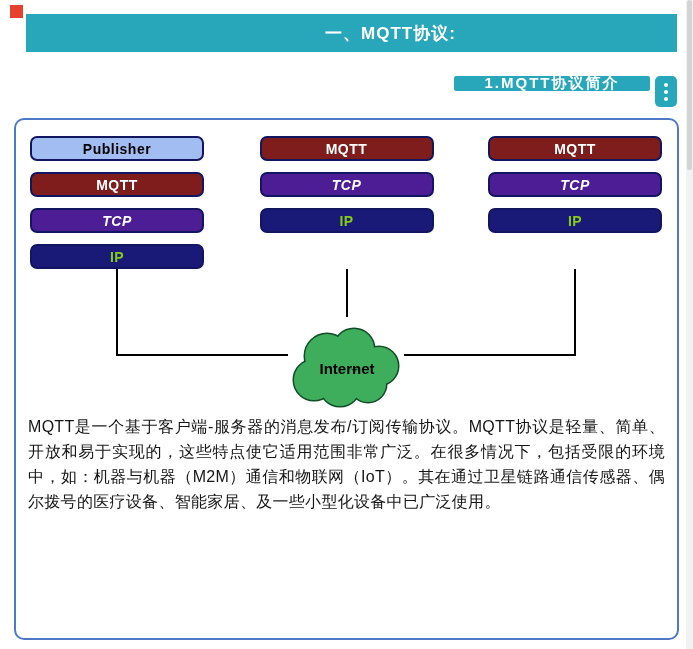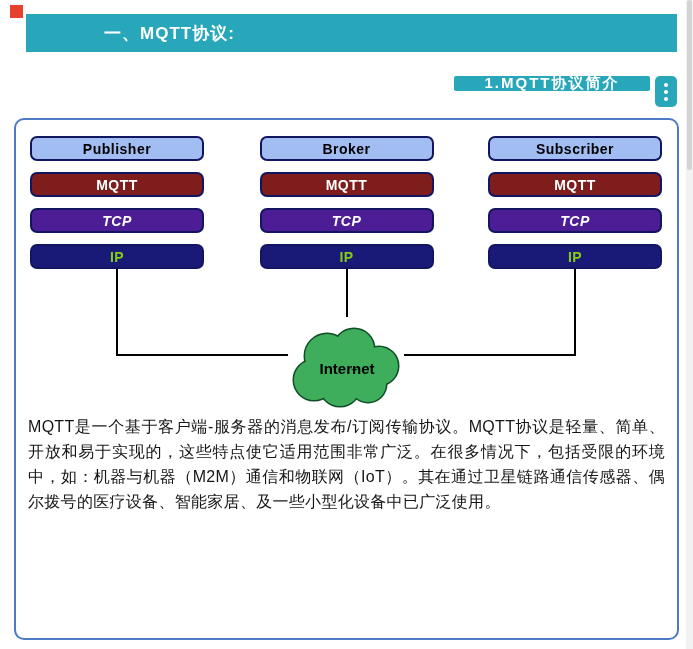--- a/index.html
+++ b/index.html
@@ -7,21 +7,21 @@
   body {
     width:693px; height:649px; position:relative; overflow:hidden;
     font-family:"Liberation Sans","DejaVu Sans",sans-serif; color:#111;
   }
   .red-square {
     position:absolute; left:10px; top:5px; width:13px; height:13px;
     background:#e8402f; z-index:3;
   }
   .banner {
     position:absolute; left:26px; top:14px; right:16px; height:38px;
-    background:#28a7ba; display:flex; align-items:center; z-index:2;
+    background:#28a7ba; display:flex; align-items:center; z-index:2;justify-content:center;
   }
   .banner-title {
     margin-left:78px; color:#ffffff; font-weight:bold; font-size:17px;
     letter-spacing:1px;
   }
   .section-tab {
     position:absolute; top:76px; right:43px; width:196px; height:15px;
     background:#28a7ba; color:#fff; display:flex; align-items:center;
     justify-content:center; font-weight:bold; font-size:15px;
     letter-spacing:2px; border-radius:2px;
@@ -103,28 +103,26 @@
   <div class="diagram">
 
     <div class="col col-left">
       <div class="lbox ltitle">Publisher</div>
       <div class="lbox mqtt">MQTT</div>
       <div class="lbox tcp">TCP</div>
       <div class="lbox ip">IP</div>
     </div>
 
     <div class="col col-center">
-      <div class="lbox ltitle">Broker</div>
       <div class="lbox mqtt">MQTT</div>
       <div class="lbox tcp">TCP</div>
       <div class="lbox ip">IP</div>
     </div>
 
     <div class="col col-right">
-      <div class="lbox ltitle">Subscriber</div>
       <div class="lbox mqtt">MQTT</div>
       <div class="lbox tcp">TCP</div>
       <div class="lbox ip">IP</div>
     </div>
 
     <div class="line v-left"></div>
     <div class="line v-center"></div>
     <div class="line v-right"></div>
     <div class="line h-left"></div>
     <div class="line h-right"></div>

